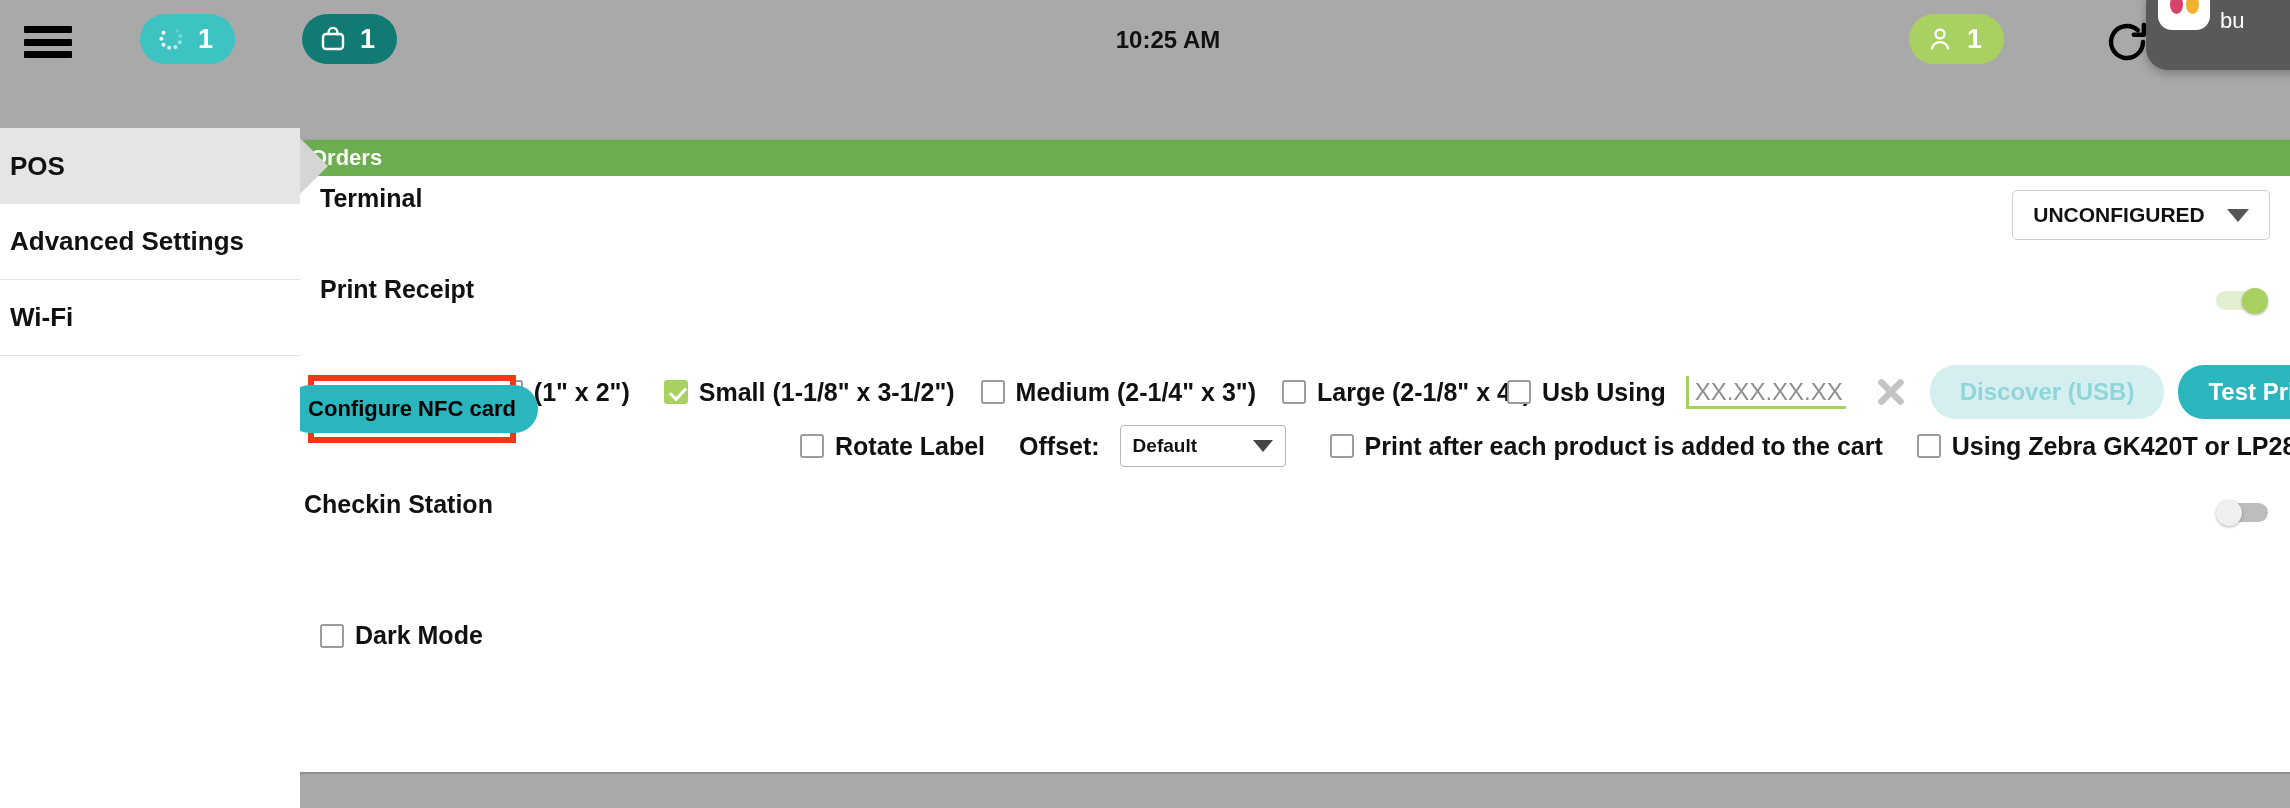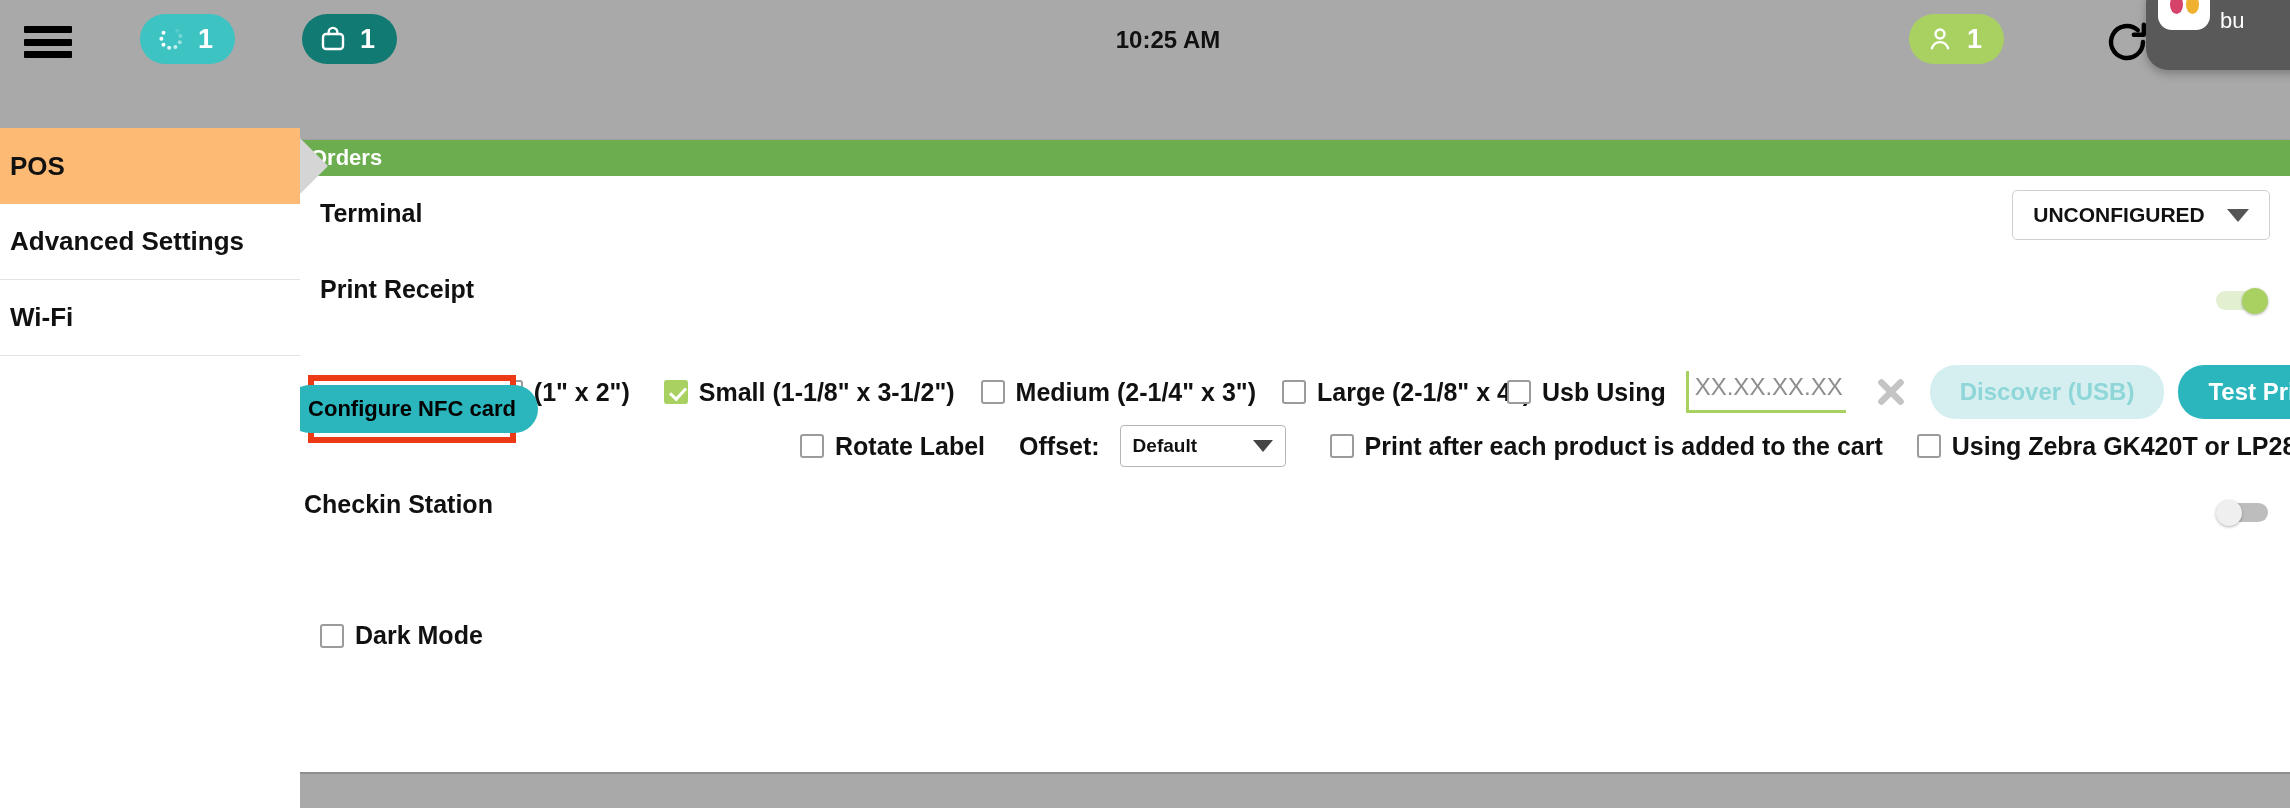--- a/index.html
+++ b/index.html
@@ -61,21 +61,21 @@
   
   .sidebar {
     position: absolute; left: 0; top: 128px; width: 300px; height: 680px;
     background: #ffffff; z-index: 4;
   }
   .side-item {
     position: relative; height: 76px; display: flex; align-items: center;
     padding-left: 10px; font-size: 26px; font-weight: bold; color: #111;
     border-bottom: 1px solid #e3e3e3; cursor: pointer; background: #fff;
   }
-  .side-item.active { background: #fdba74; color: #111; border-bottom: none; }
+  .side-item.active { background: #e5e5e5; color: #111; border-bottom: none; }
   .side-item.active::after {
     content: ""; position: absolute; right: -28px; top: 50%; transform: translateY(-50%);
     width: 0; height: 0;
     border-top: 28px solid transparent; border-bottom: 28px solid transparent;
     border-left: 28px solid #d5d5d5;
   }
 
   
   .content {
     position: absolute; left: 300px; top: 140px; width: 1990px; height: 632px;
@@ -88,21 +88,21 @@
   }
   .bottom-strip {
     position: absolute; left: 300px; top: 772px; width: 1990px; height: 36px;
     background: #a9a9a9; border-top: 2px solid #8e8e8e;
   }
 
   .row { position: absolute; display: flex; align-items: center; }
   .lbl { font-size: 25px; font-weight: bold; color: #111; white-space: nowrap; }
 
   
-  #row-terminal  { left: 20px; top: 59px; }
+  #row-terminal  { left: 20px; top: 44px; }
   #row-receipt   { left: 20px; top: 135px; }
   #row-labelprn  { left: 20px; top: 225px; }
   #row-labelopts { left: 500px; top: 285px; }
   #row-checkin   { left: 4px; top: 350px; }
   #row-darkmode  { left: 20px; top: 481px; }
 
   
   .select-box {
     position: absolute; right: 20px; top: 50px; width: 258px; height: 50px;
     border: 1px solid #cfcfcf; border-radius: 5px; background: #fff;
@@ -141,21 +141,21 @@
     content: ""; position: absolute; left: 7px; top: 2px; width: 7px; height: 13px;
     border: solid #fff; border-width: 0 3px 3px 0; transform: rotate(42deg);
   }
   .cb .txt { font-size: 25px; font-weight: bold; color: #111; }
 
   
   .ip-field { position: relative; width: 160px; }
   .ip-input {
     width: 160px; border: none; border-bottom: 3px solid #a9d162; background: transparent;
     font-family: "Liberation Sans", sans-serif; font-size: 24px; color: #111;
-    padding: 2px 0 9px 6px; outline: none; border-left: 3px solid #a9d162;
+    padding: 2px 0 0 6px; outline: none; border-left: 3px solid #a9d162;
   }
   .ip-input::placeholder { color: #8e8e8e; }
   .clear-x { width: 38px; height: 38px; cursor: pointer; flex: none; }
 
   
   .btn {
     border: none; border-radius: 26px; font-family: "Liberation Sans", sans-serif;
     font-size: 24px; font-weight: bold; cursor: pointer; white-space: nowrap;
   }
   .btn-disabled { background: #d5eff0; color: #8fd6d8; padding: 13px 30px; }

